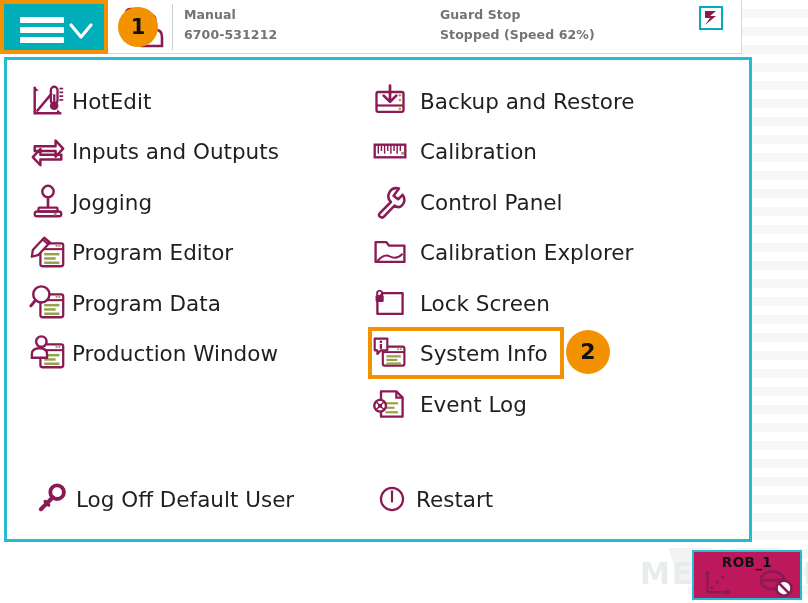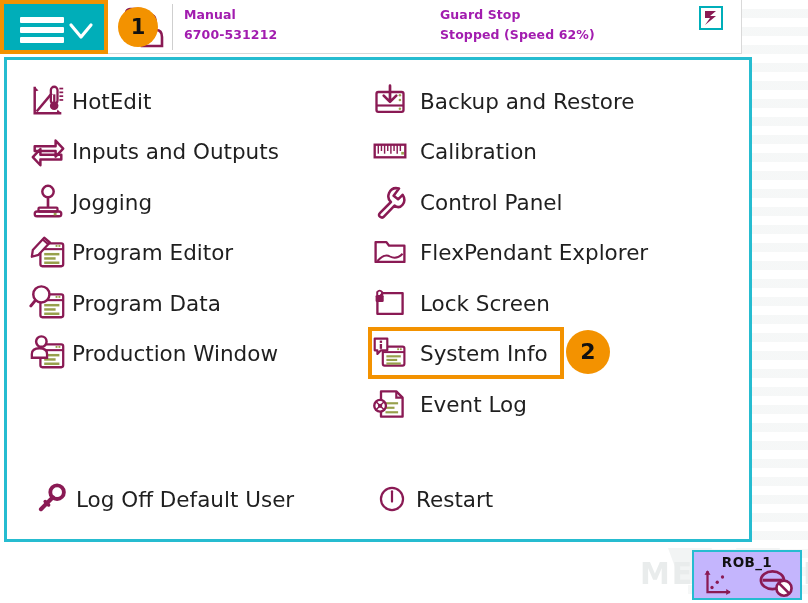--- a/index.html
+++ b/index.html
@@ -47,21 +47,21 @@
     position:absolute;left:66px;top:16px;width:26px;height:26px;
   }
   .hamburger-ring{
     position:absolute;left:0px;top:0px;width:108px;height:54px;
     border:4px solid #f39200;box-sizing:border-box;pointer-events:none;
   }
 
   .op-icon{position:absolute;left:122px;top:6px;width:44px;height:44px;}
   .hdr-div{position:absolute;left:172px;top:4px;width:1px;height:46px;background:#cfcfcf;}
 
-  .hdr-col{position:absolute;font-size:12.5px;font-weight:bold;color:#a21caf;
+  .hdr-col{position:absolute;font-size:12.5px;font-weight:bold;color:#737373;
            font-family:"DejaVu Sans","Liberation Sans",sans-serif;letter-spacing:.1px;}
   .hdr-col.l1{top:7px;}
   .hdr-col.l2{top:27px;text-align:center;}
   .c-mode{left:184px;}
   .c-state{left:440px;}
   .hdr-right-icon{
     position:absolute;right:18px;top:6px;width:24px;height:24px;
     border:2px solid #00aeb9;box-sizing:border-box;background:#ffffff;
   }
 
@@ -98,21 +98,21 @@
     position:absolute;left:368px;top:327px;width:196px;height:52px;
     border:4px solid #f39200;box-sizing:border-box;pointer-events:none;
   }
 
   .bottom-left{left:32px;top:478px;justify-content:space-between;}
   .bottom-right{left:372px;top:478px;}
 
   
   .rob{
     position:absolute;left:692px;top:550px;width:110px;height:50px;
-    background:#c4b5fd;border:2px solid #26bcd0;box-sizing:border-box;
+    background:#be185d;border:2px solid #26bcd0;box-sizing:border-box;
   }
   .rob-label{
     position:absolute;left:0;right:0;top:2px;text-align:center;
     font-size:13.5px;font-weight:bold;color:#111;
     font-family:"DejaVu Sans","Liberation Sans",sans-serif;letter-spacing:.4px;
   }
   .rob-ico-l{position:absolute;left:8px;top:16px;width:32px;height:30px;}
   .rob-ico-r{position:absolute;right:4px;top:14px;width:40px;height:32px;}
 </style>
 </head>
@@ -312,21 +312,21 @@
   <span class="lbl">Control Panel</span>
 </div>
 
 <div class="menu-item col-right" style="top:231px">
   <span class="ico">
     <svg viewBox="0 0 40 40" width="36" height="36">
       <path d="M4 9 L16 9 L19 13 L36 13 L36 31 L4 31 Z" fill="none" stroke="#8a1a54" stroke-width="2.6" stroke-linejoin="round"></path>
       <path d="M6 30 Q14 21 20 25 Q27 29 34 22" fill="none" stroke="#8a1a54" stroke-width="2.2"></path>
     </svg>
   </span>
-  <span class="lbl">FlexPendant Explorer</span>
+  <span class="lbl">Calibration Explorer</span>
 </div>
 
 <div class="menu-item col-right" style="top:282px">
   <span class="ico">
     <svg viewBox="0 0 40 40" width="36" height="36">
       <path d="M12 9 L34 9 L34 32 L6 32 L6 16" fill="none" stroke="#8a1a54" stroke-width="2.6" stroke-linejoin="round"></path>
       <path d="M6 16 L12 9" fill="none" stroke="#8a1a54" stroke-width="2.6"></path>
       <rect x="4" y="11" width="9" height="8" rx="1.4" fill="#8a1a54"></rect>
       <path d="M5.8 11 L5.8 8 Q8.5 4.5 11.2 8 L11.2 11" fill="none" stroke="#8a1a54" stroke-width="2.2"></path>
     </svg>

